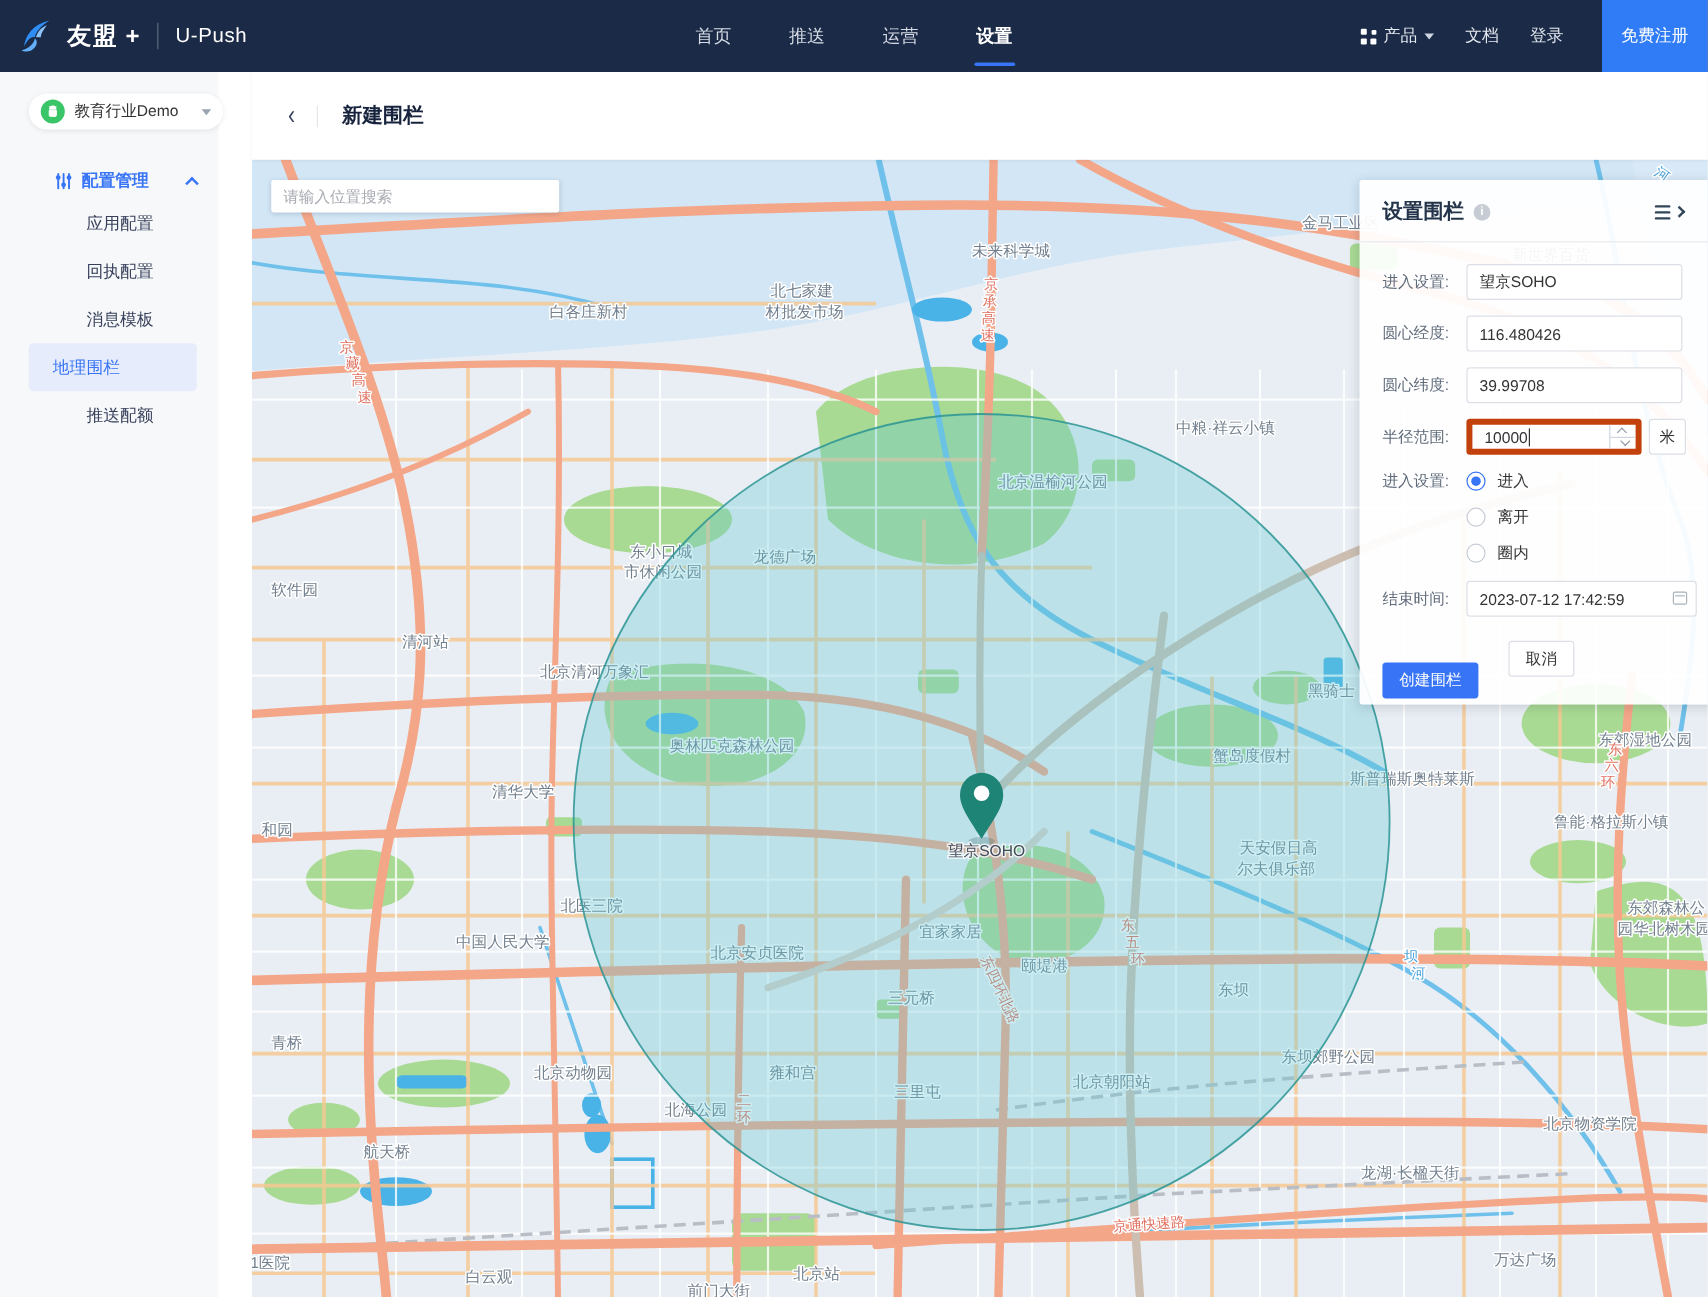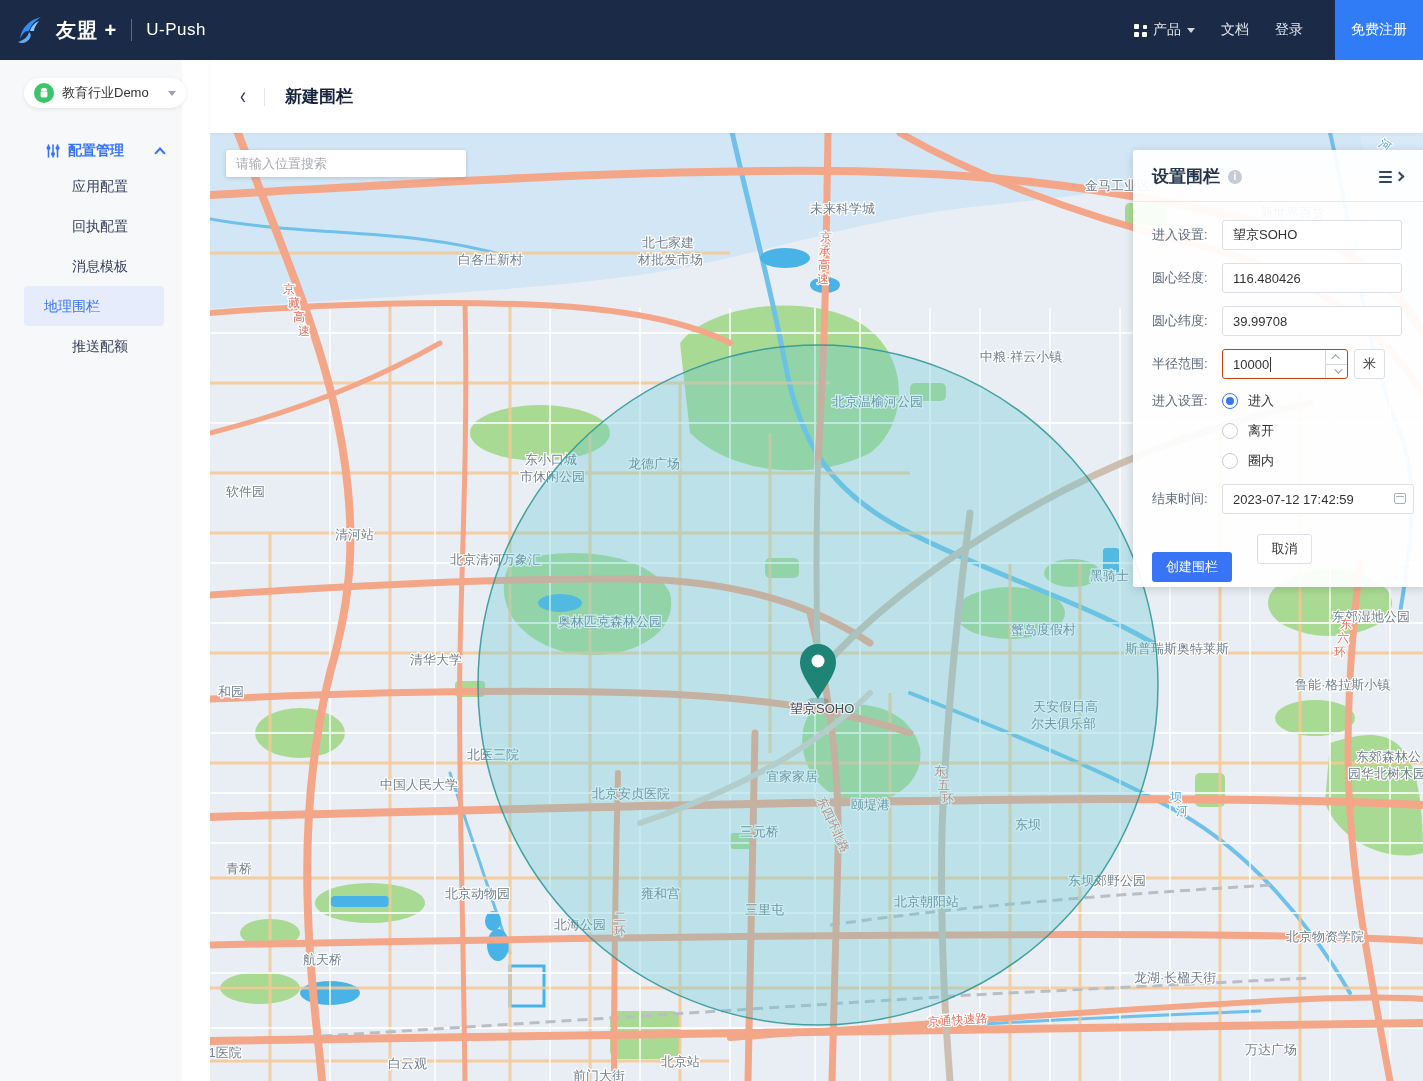--- a/index.html
+++ b/index.html
@@ -75,21 +75,21 @@
   .collapse-ic{margin-left:auto;display:flex;align-items:center;cursor:pointer;}
   .collapse-ic .bars{display:flex;flex-direction:column;gap:3px;}
   .collapse-ic .bars i{display:block;width:13px;height:2px;background:#32465a;border-radius:1px;}
   .collapse-ic .chev{width:7px;height:7px;border-right:2px solid #32465a;border-top:2px solid #32465a;transform:rotate(45deg);margin-left:4px;}
   .panel-hr{height:1px;background:#e8eaee;margin:13px -24px 18px -19px;}
   .prow{display:flex;align-items:center;margin-bottom:13px;}
   .prow .plabel{width:70px;flex:none;font-size:13px;color:#5f6b7a;}
   .pinput{width:180px;height:30px;border:1px solid #dcdfe6;border-radius:3px;background:#fff;
     padding:0 10px;font-size:13px;color:#333;outline:none;}
   .numgroup{display:flex;align-items:center;}
-  .numbox{width:126px;height:30px;border:1px solid #c2410c;border-radius:3px;background:#fff;display:flex;align-items:stretch;}
+  .numbox{width:146px;height:30px;border:5px solid #c2410c;border-radius:3px;background:#fff;display:flex;align-items:stretch;}
   .numbox .val{flex:1;display:flex;align-items:center;padding-left:10px;font-size:13px;color:#333;}
   .fake-caret{width:1px;height:15px;background:#333;margin-left:1px;}
   .spinner{width:22px;border-left:1px solid #cfd6e2;display:flex;flex-direction:column;}
   .spin{flex:1;display:flex;align-items:center;justify-content:center;cursor:pointer;}
   .spin.up{border-bottom:1px solid #cfd6e2;}
   .arr-up{width:6px;height:6px;border-left:1.5px solid #8f98a5;border-top:1.5px solid #8f98a5;transform:rotate(45deg) translateY(2px);}
   .arr-dn{width:6px;height:6px;border-right:1.5px solid #8f98a5;border-bottom:1.5px solid #8f98a5;transform:rotate(45deg) translateY(-2px);}
   .unit-box{width:31px;height:30px;border:1px solid #dcdfe6;border-radius:3px;margin-left:6px;background:#fff;
     display:flex;align-items:center;justify-content:center;font-size:13px;color:#333;cursor:pointer;}
   .radio-rows{margin:2px 0 14px 0;}
@@ -115,20 +115,26 @@
 <div class="topnav">
   <div class="brand">
     <svg class="logo-svg" viewBox="0 0 34 34">
       <path d="M6 26 C7 16 14 7 27 4 C20 9 16 13 15 18 C12 17 9 20 6 26 Z" fill="#2f8ef5"></path>
       <path d="M4 29 C10 27 14 24 15 19 C18 21 17 26 12 29 C9 30.5 6 30 4 29 Z" fill="#63aef8"></path>
       <path d="M16 18 C17 14 20 10 25 8 C22 12 20 15 20 18 Z" fill="#8cc4fa"></path>
     </svg>
     <span class="brand-cn">友盟 +</span>
     <span class="brand-div"></span>
     <span class="brand-prod">U-Push</span>
+  </div>
+  <div class="nav-menu">
+    <div class="nav-item">首页</div>
+    <div class="nav-item">推送</div>
+    <div class="nav-item">运营</div>
+    <div class="nav-item active">设置</div>
   </div>
   <div class="nav-right">
     <div class="prod-group">
       <span class="grid-icon">
           <i></i>
           <i></i>
           <i></i>
           <i></i>
         </span>
       <span class="txt">产品</span>

